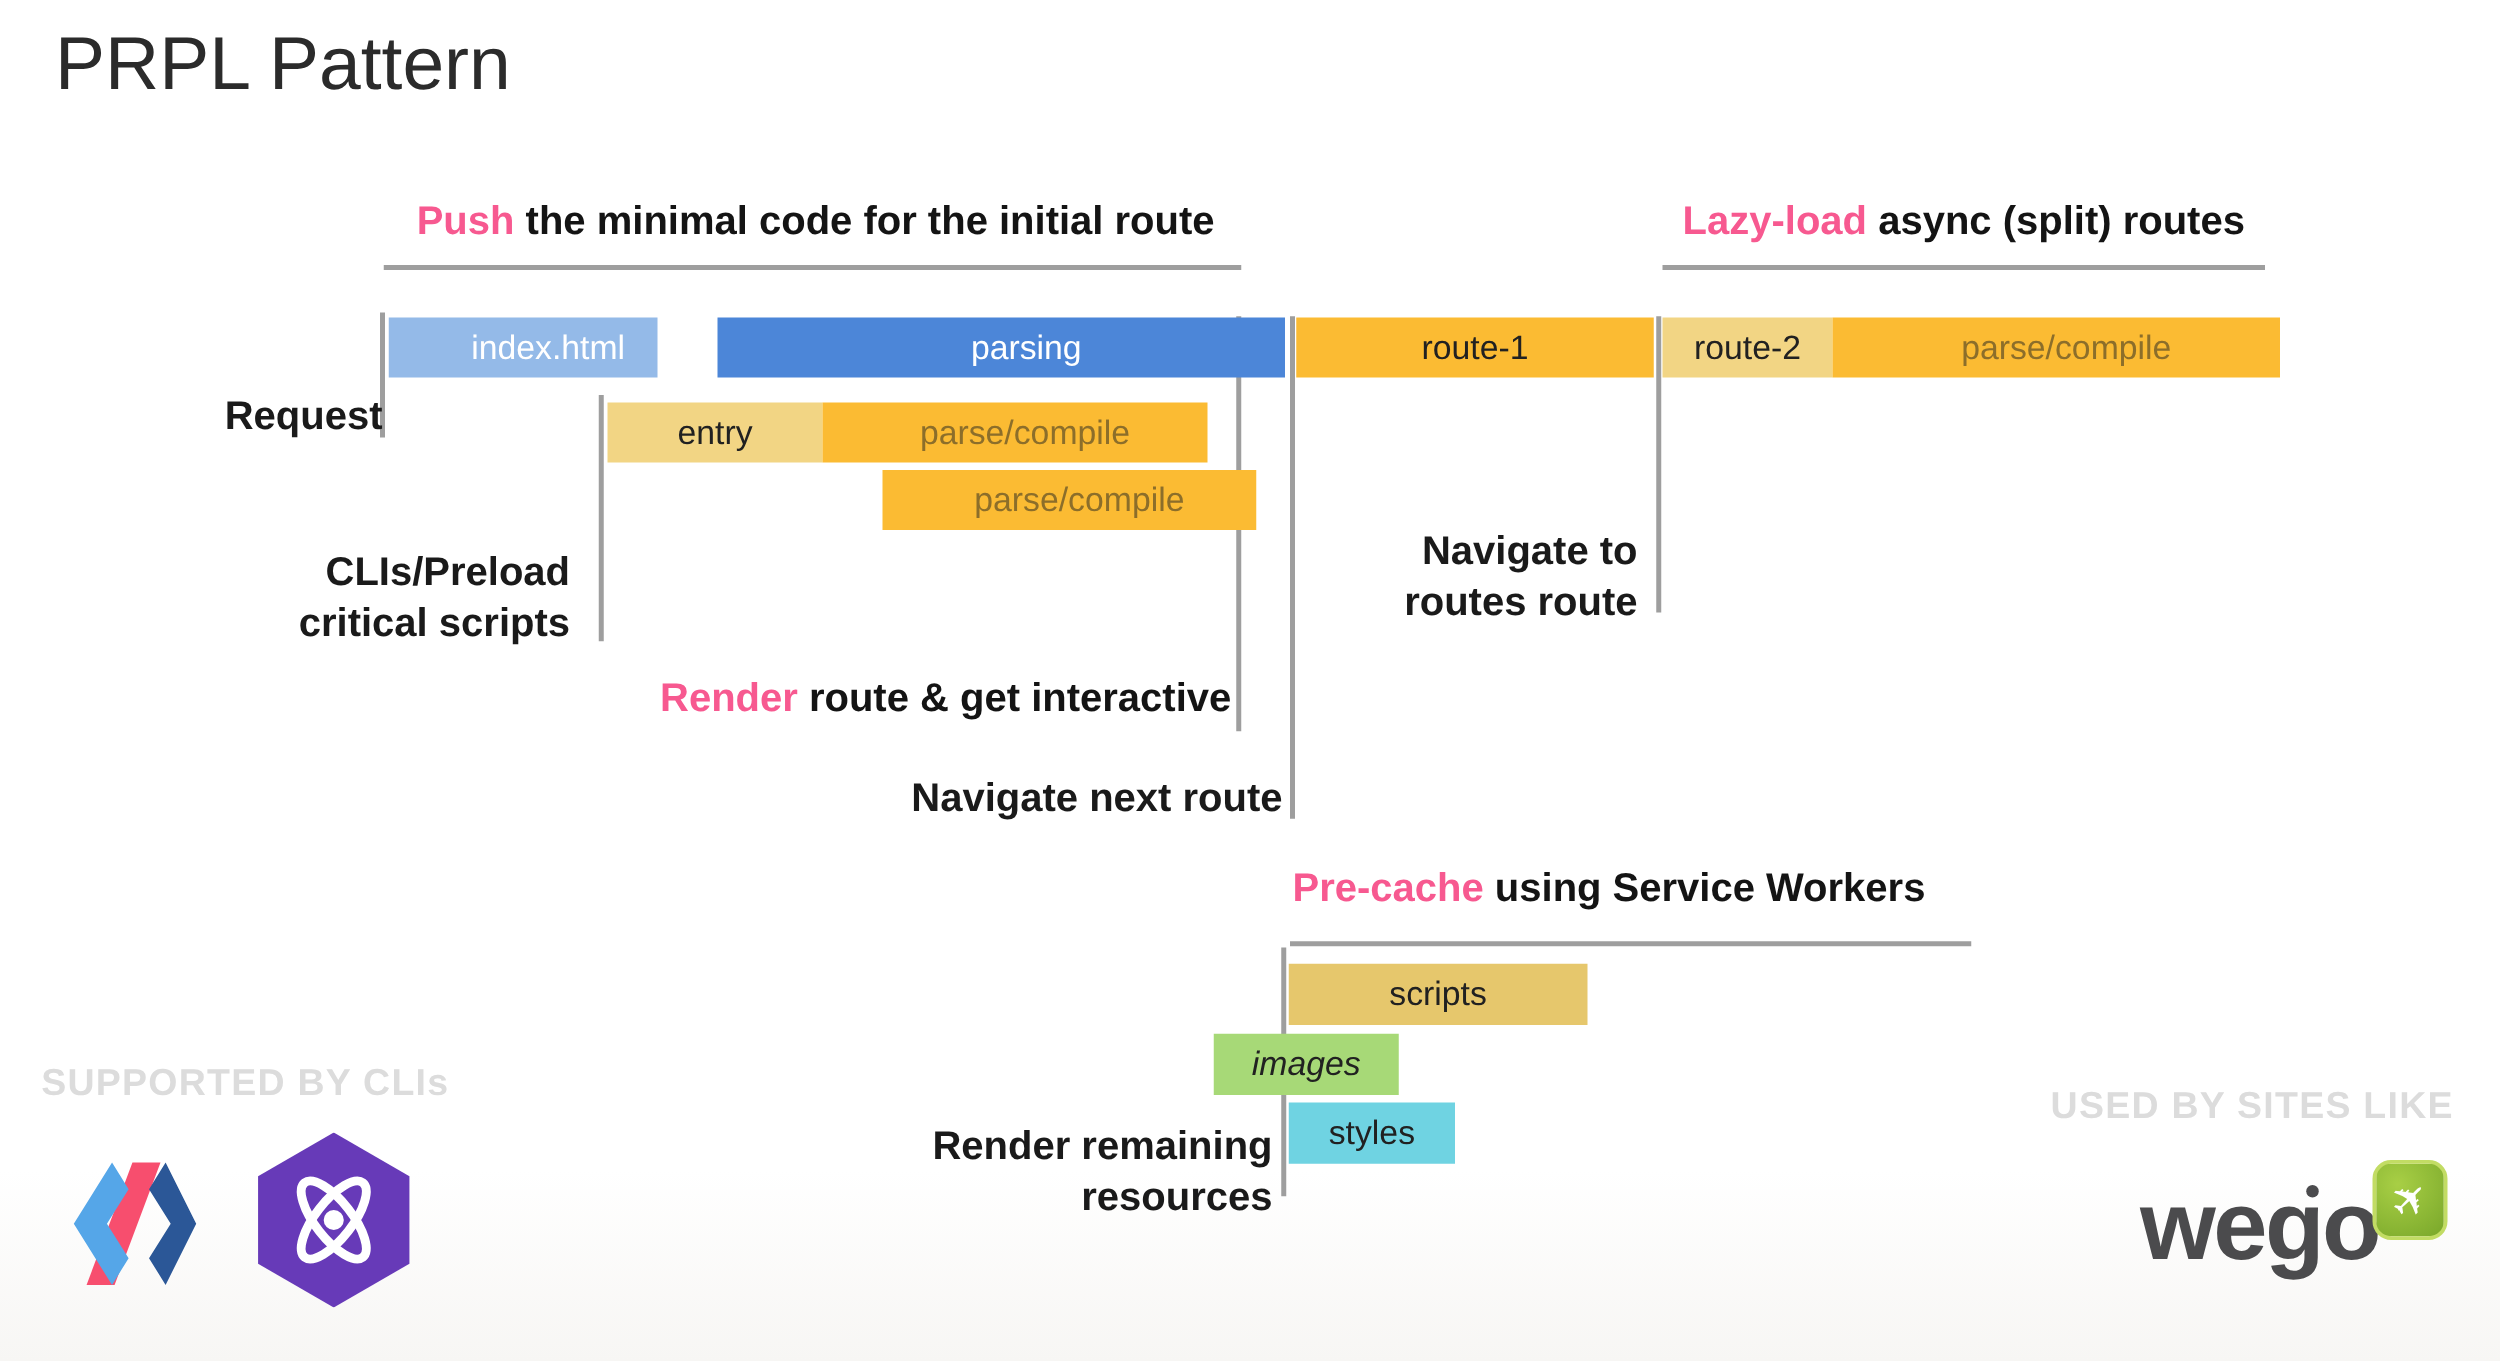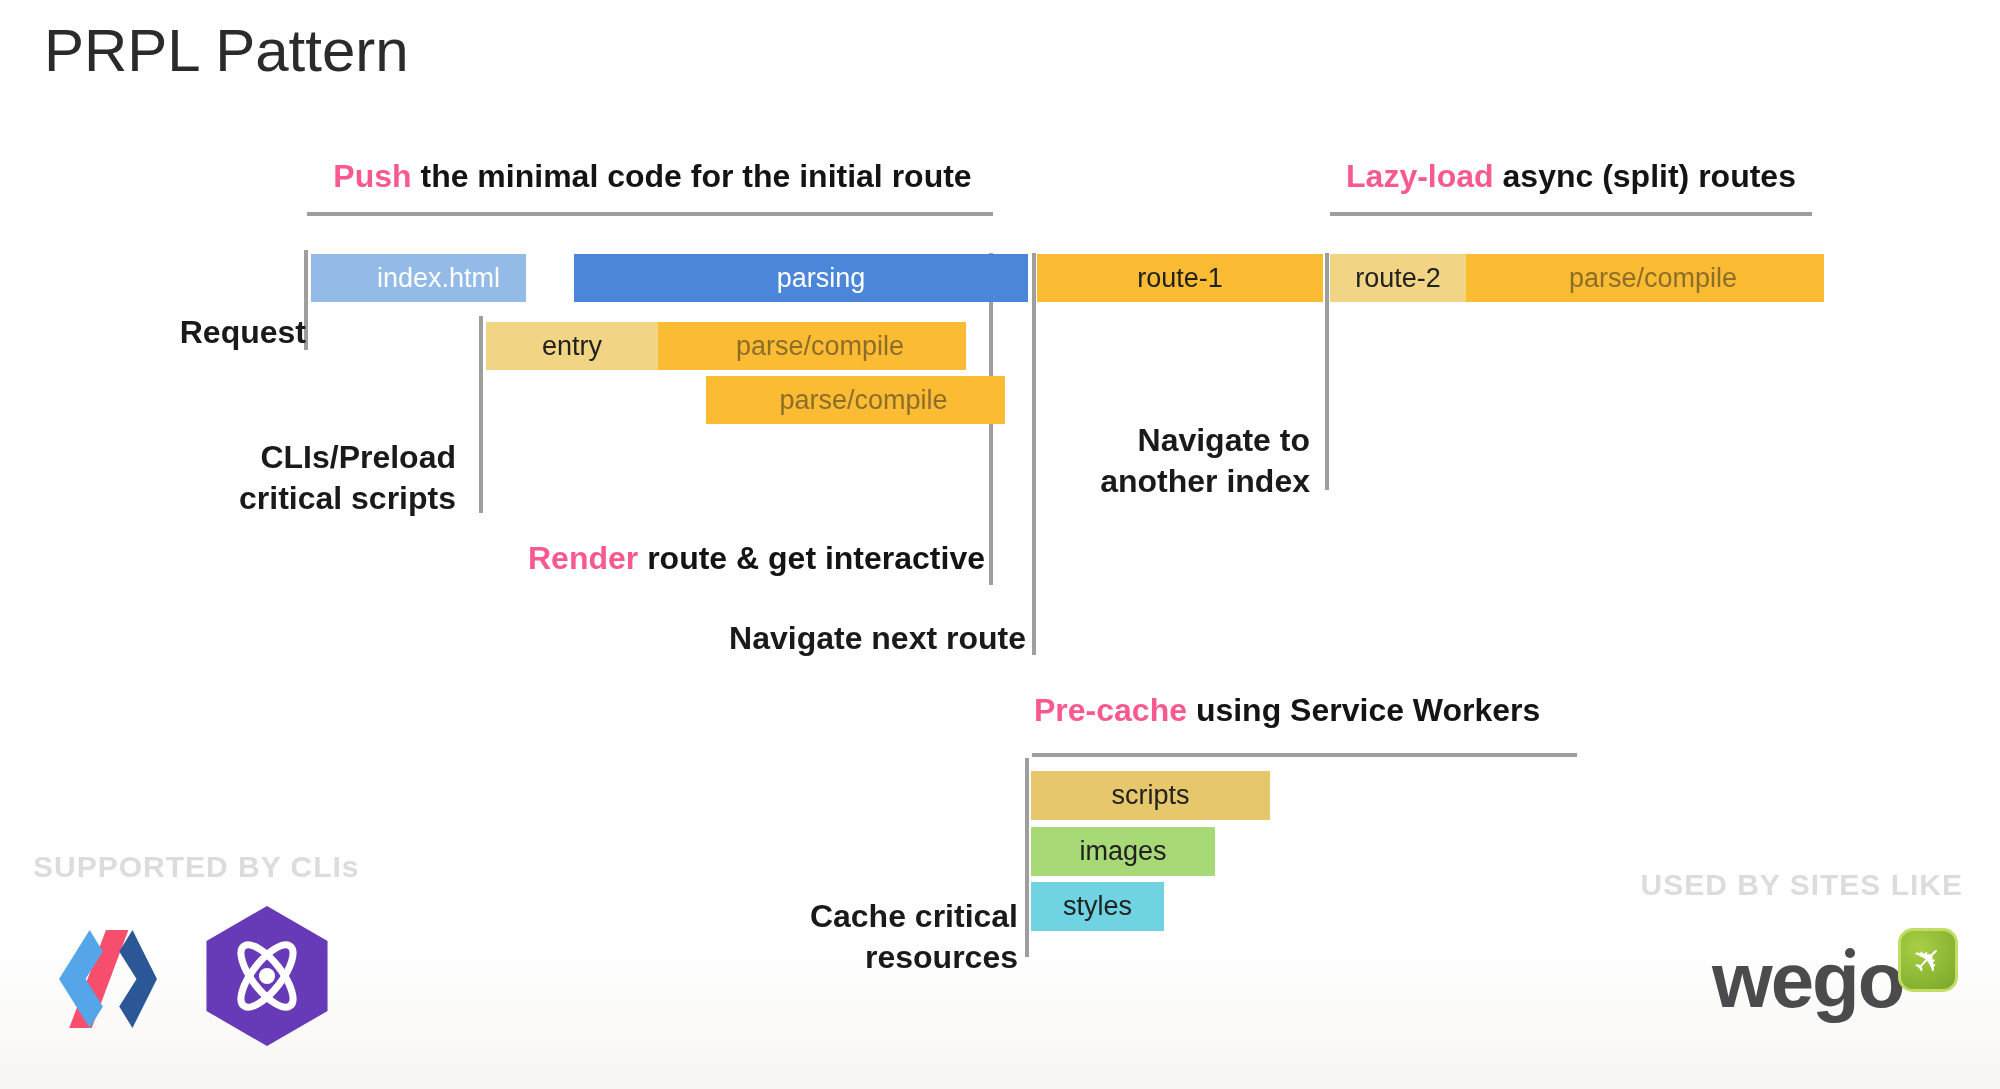--- a/index.html
+++ b/index.html
@@ -92,34 +92,34 @@
   </div>
 
   <div class="abs hdr right" style="right:1015px;top:540px;">
     <span style="color: rgb(247, 89, 144);">Render</span><span> route &amp; get interactive</span>
   </div>
 
   <div class="abs lbl" style="right:974px;top:618px;">Navigate next route</div>
 
   <div class="abs lbl" style="right:690px;top:420px;">
     <div>Navigate to</div>
-    <div>another index</div>
+    <div>routes route</div>
   </div>
 
   <div class="abs hdr" style="left:1034px;top:692px;">
     <span style="color: rgb(247, 89, 144);">Pre-cache</span><span> using Service Workers</span>
   </div>
   <div class="abs hline" style="left: 1032px; top: 753px; width: 545px; background: rgb(158, 158, 158);"></div>
 
   <div class="abs bar" style="left: 1031px; top: 771px; width: 239px; height: 49px; background: rgb(230, 199, 108);">scripts</div>
-  <div class="abs bar" style="left: 1031px; top: 827px; width: 184px; height: 49px; background: rgb(167, 217, 119);">images</div>
+  <div class="abs bar" style="left: 971px; top: 827px; width: 148px; height: 49px; background: rgb(167, 217, 119); font-style: italic;">images</div>
   <div class="abs bar" style="left: 1031px; top: 882px; width: 133px; height: 49px; background: rgb(111, 211, 226);">styles</div>
 
   <div class="abs lbl" style="right:982px;top:896px;">
-    <div>Cache critical</div>
+    <div>Render remaining</div>
     <div>resources</div>
   </div>
 
   <div class="abs caption" style="left:33px;top:850px;">SUPPORTED BY CLIs</div>
 
   <svg class="abs" style="left:46px;top:928px;" width="124" height="102" viewBox="0 0 100 100">
     <polygon points="48,2 70,2 34,98 12,98" fill="#F74E6E"></polygon>
     <polygon points="32,2 2,50 32,98 45,77 28,50 45,23" fill="#55A6E8"></polygon>
     <polygon points="74,2 98,50 74,98 61,77 78,50 61,23" fill="#2B5797"></polygon>
   </svg>

